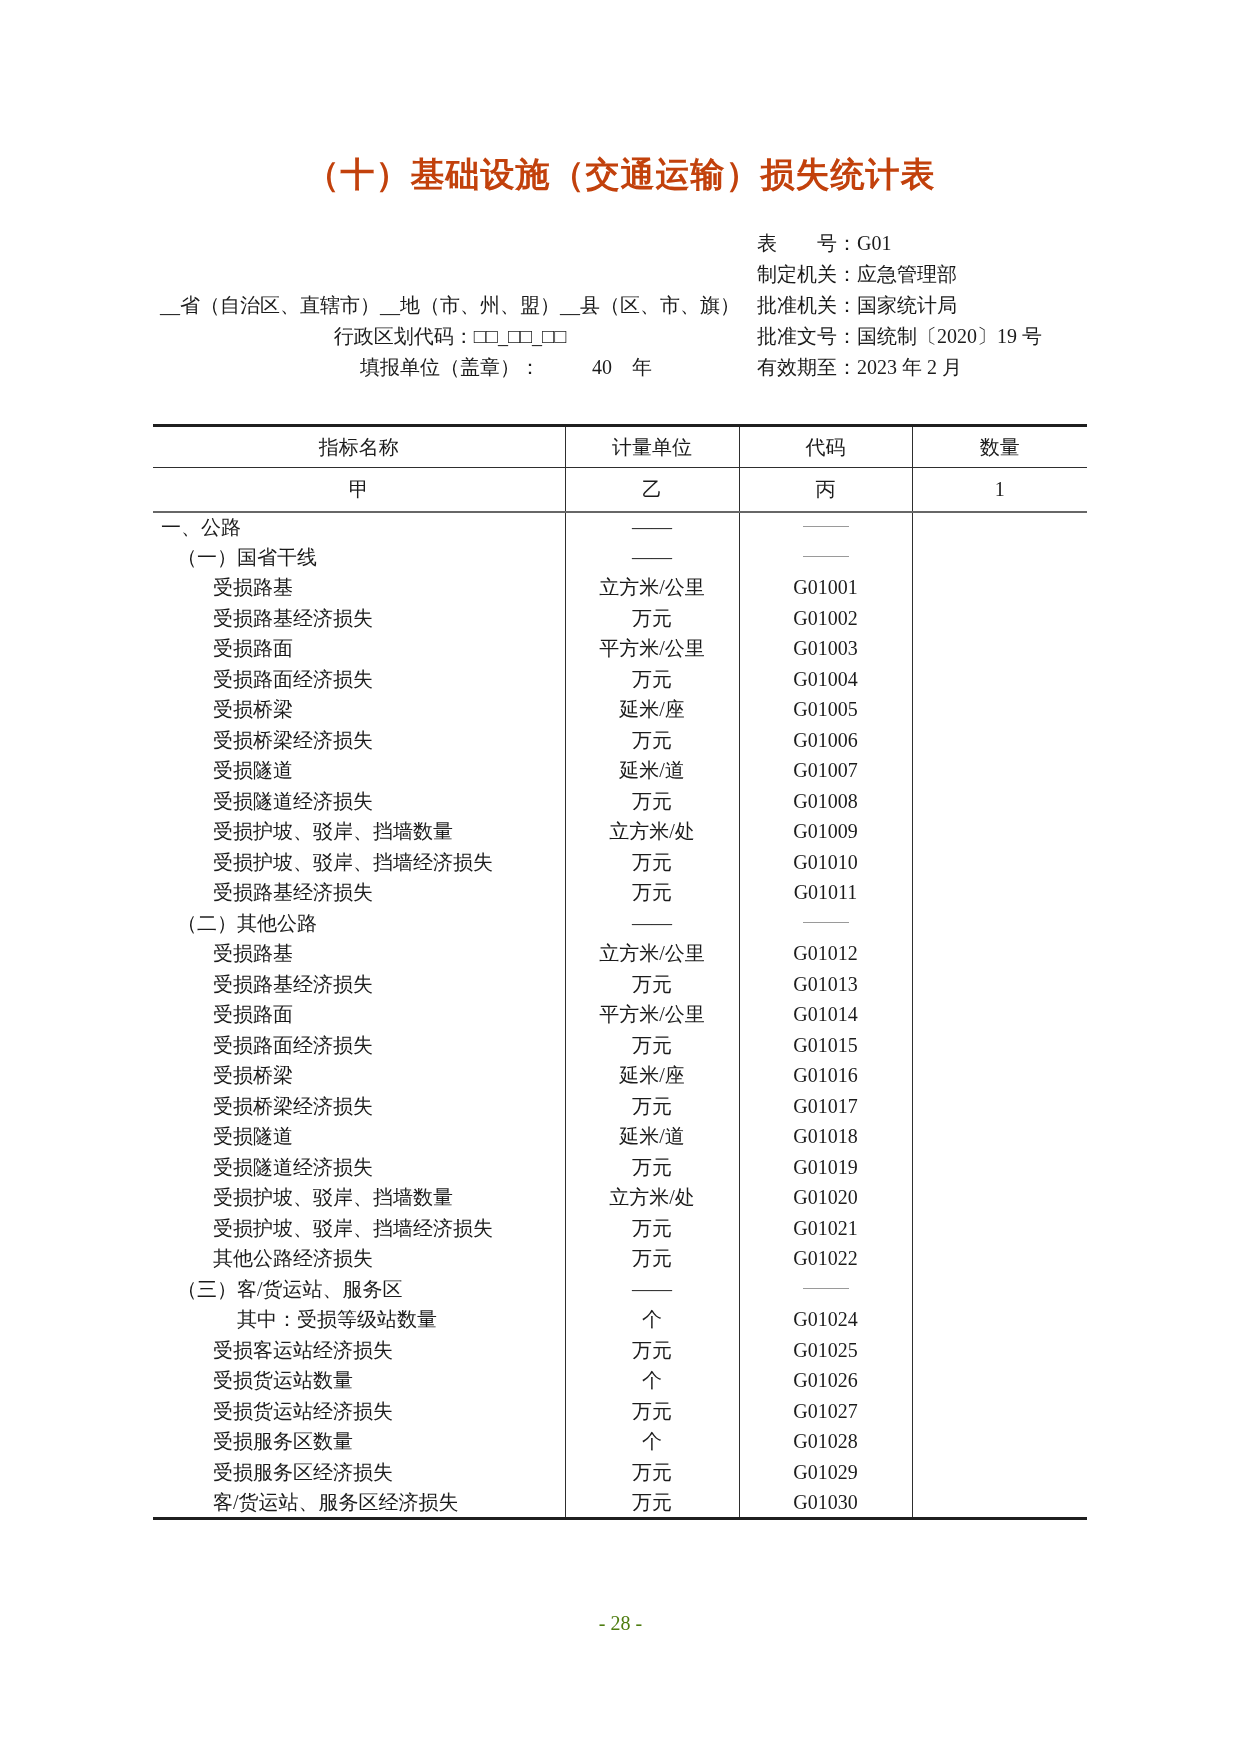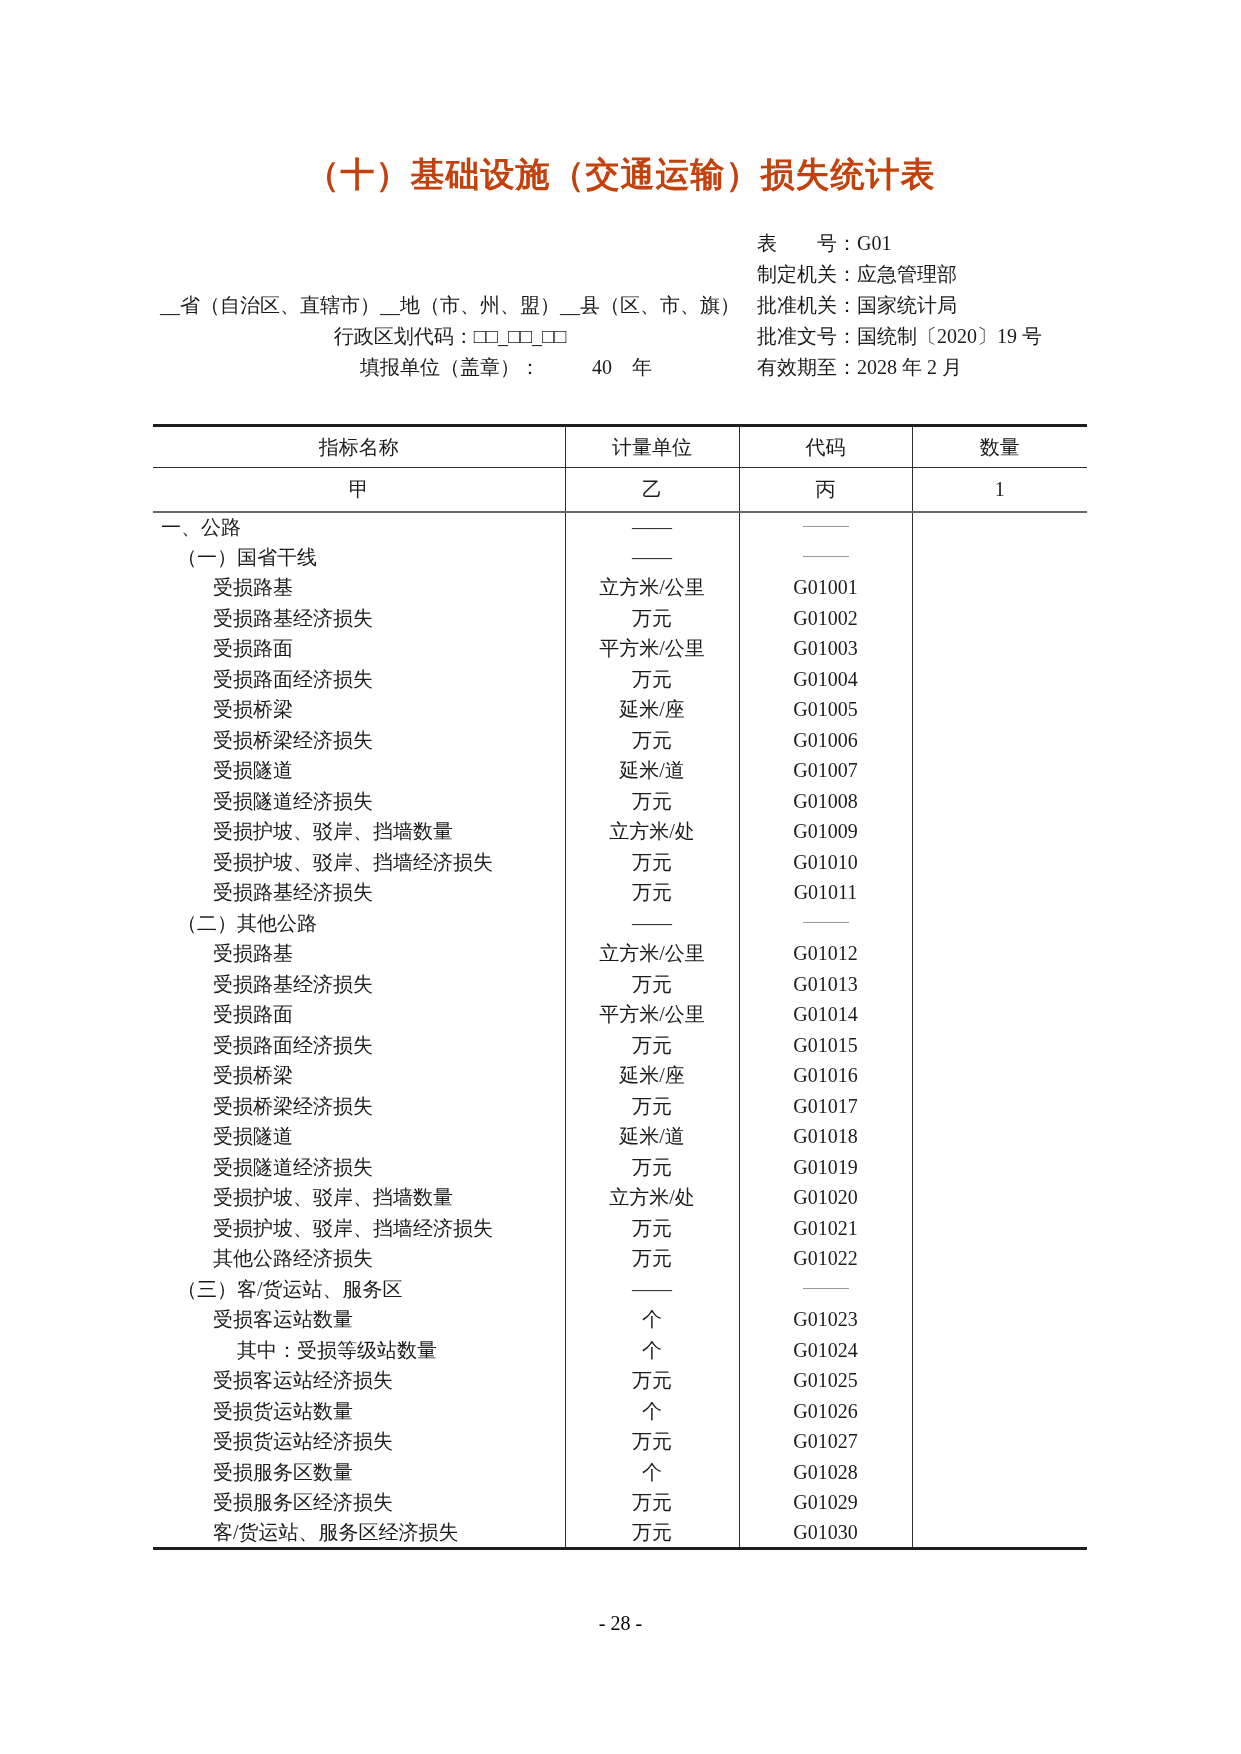--- a/index.html
+++ b/index.html
@@ -56,36 +56,36 @@
   .lvl4 { padding-left:84px; }
 
   .dash-dark { letter-spacing:0; color:#2b2b2b; }
   .dash-gray {
     display:inline-block; width:46px; border-top:1.5px solid #9a9a9a;
     vertical-align:middle; margin-bottom:5px;
   }
 
   .page-footer {
     position:absolute; top:1612px; left:0; width:100%;
-    text-align:center; font-size:20px; color:#000000;
+    text-align:center; font-size:20px; color:#4d7c0f;
   }
 </style>
 </head>
 <body>
 
 <div class="page">
 
   <h1 class="doc-title">（十）基础设施（交通运输）损失统计表</h1>
 
   <div class="meta-right">
     <div>表　　号：G01</div>
     <div>制定机关：应急管理部</div>
     <div>批准机关：国家统计局</div>
     <div>批准文号：国统制〔2020〕19 号</div>
-    <div>有效期至：2028 年 2 月</div>
+    <div>有效期至：2023 年 2 月</div>
   </div>
 
   <div class="meta-left">
     <div>__省（自治区、直辖市）__地（市、州、盟）__县（区、市、旗）</div>
     <div>行政区划代码：□□_□□_□□</div>
     <div>填报单位（盖章）：</div>
   </div>
 
   <div class="year-blank">40　年</div>
 
@@ -261,26 +261,20 @@
           <td class="center vline">G01022</td>
           <td class="center"></td>
         </tr>
         <tr>
           <td class="name vline lvl2">（三）客/货运站、服务区</td>
           <td class="center vline dash-dark">——</td>
           <td class="center vline"><span class="dash-gray"></span></td>
           <td class="center"></td>
         </tr>
         <tr>
-          <td class="name vline lvl3">受损客运站数量</td>
-          <td class="center vline">个</td>
-          <td class="center vline">G01023</td>
-          <td class="center"></td>
-        </tr>
-        <tr>
           <td class="name vline lvl4">其中：受损等级站数量</td>
           <td class="center vline">个</td>
           <td class="center vline">G01024</td>
           <td class="center"></td>
         </tr>
         <tr>
           <td class="name vline lvl3">受损客运站经济损失</td>
           <td class="center vline">万元</td>
           <td class="center vline">G01025</td>
           <td class="center"></td>

